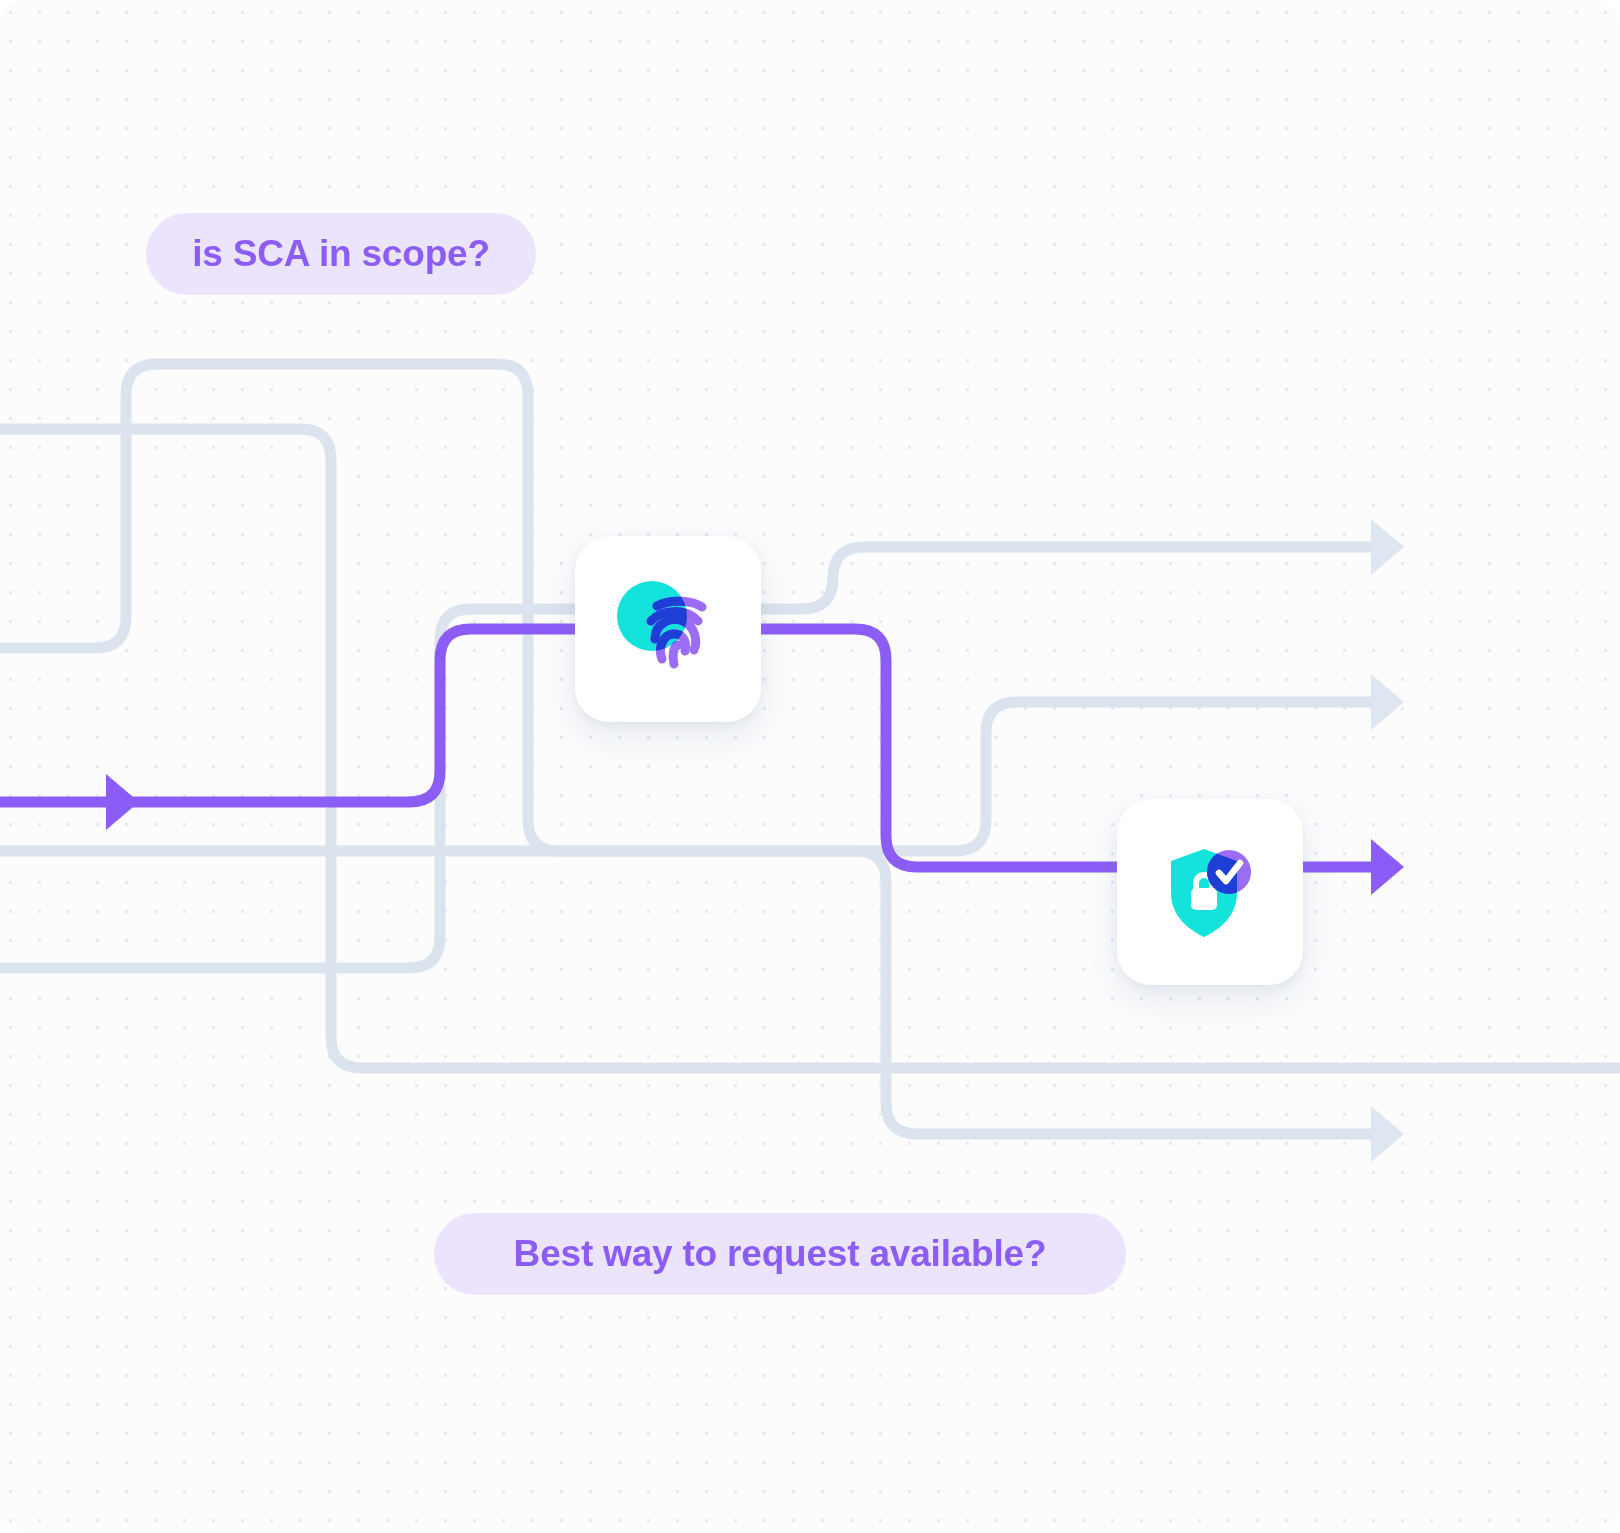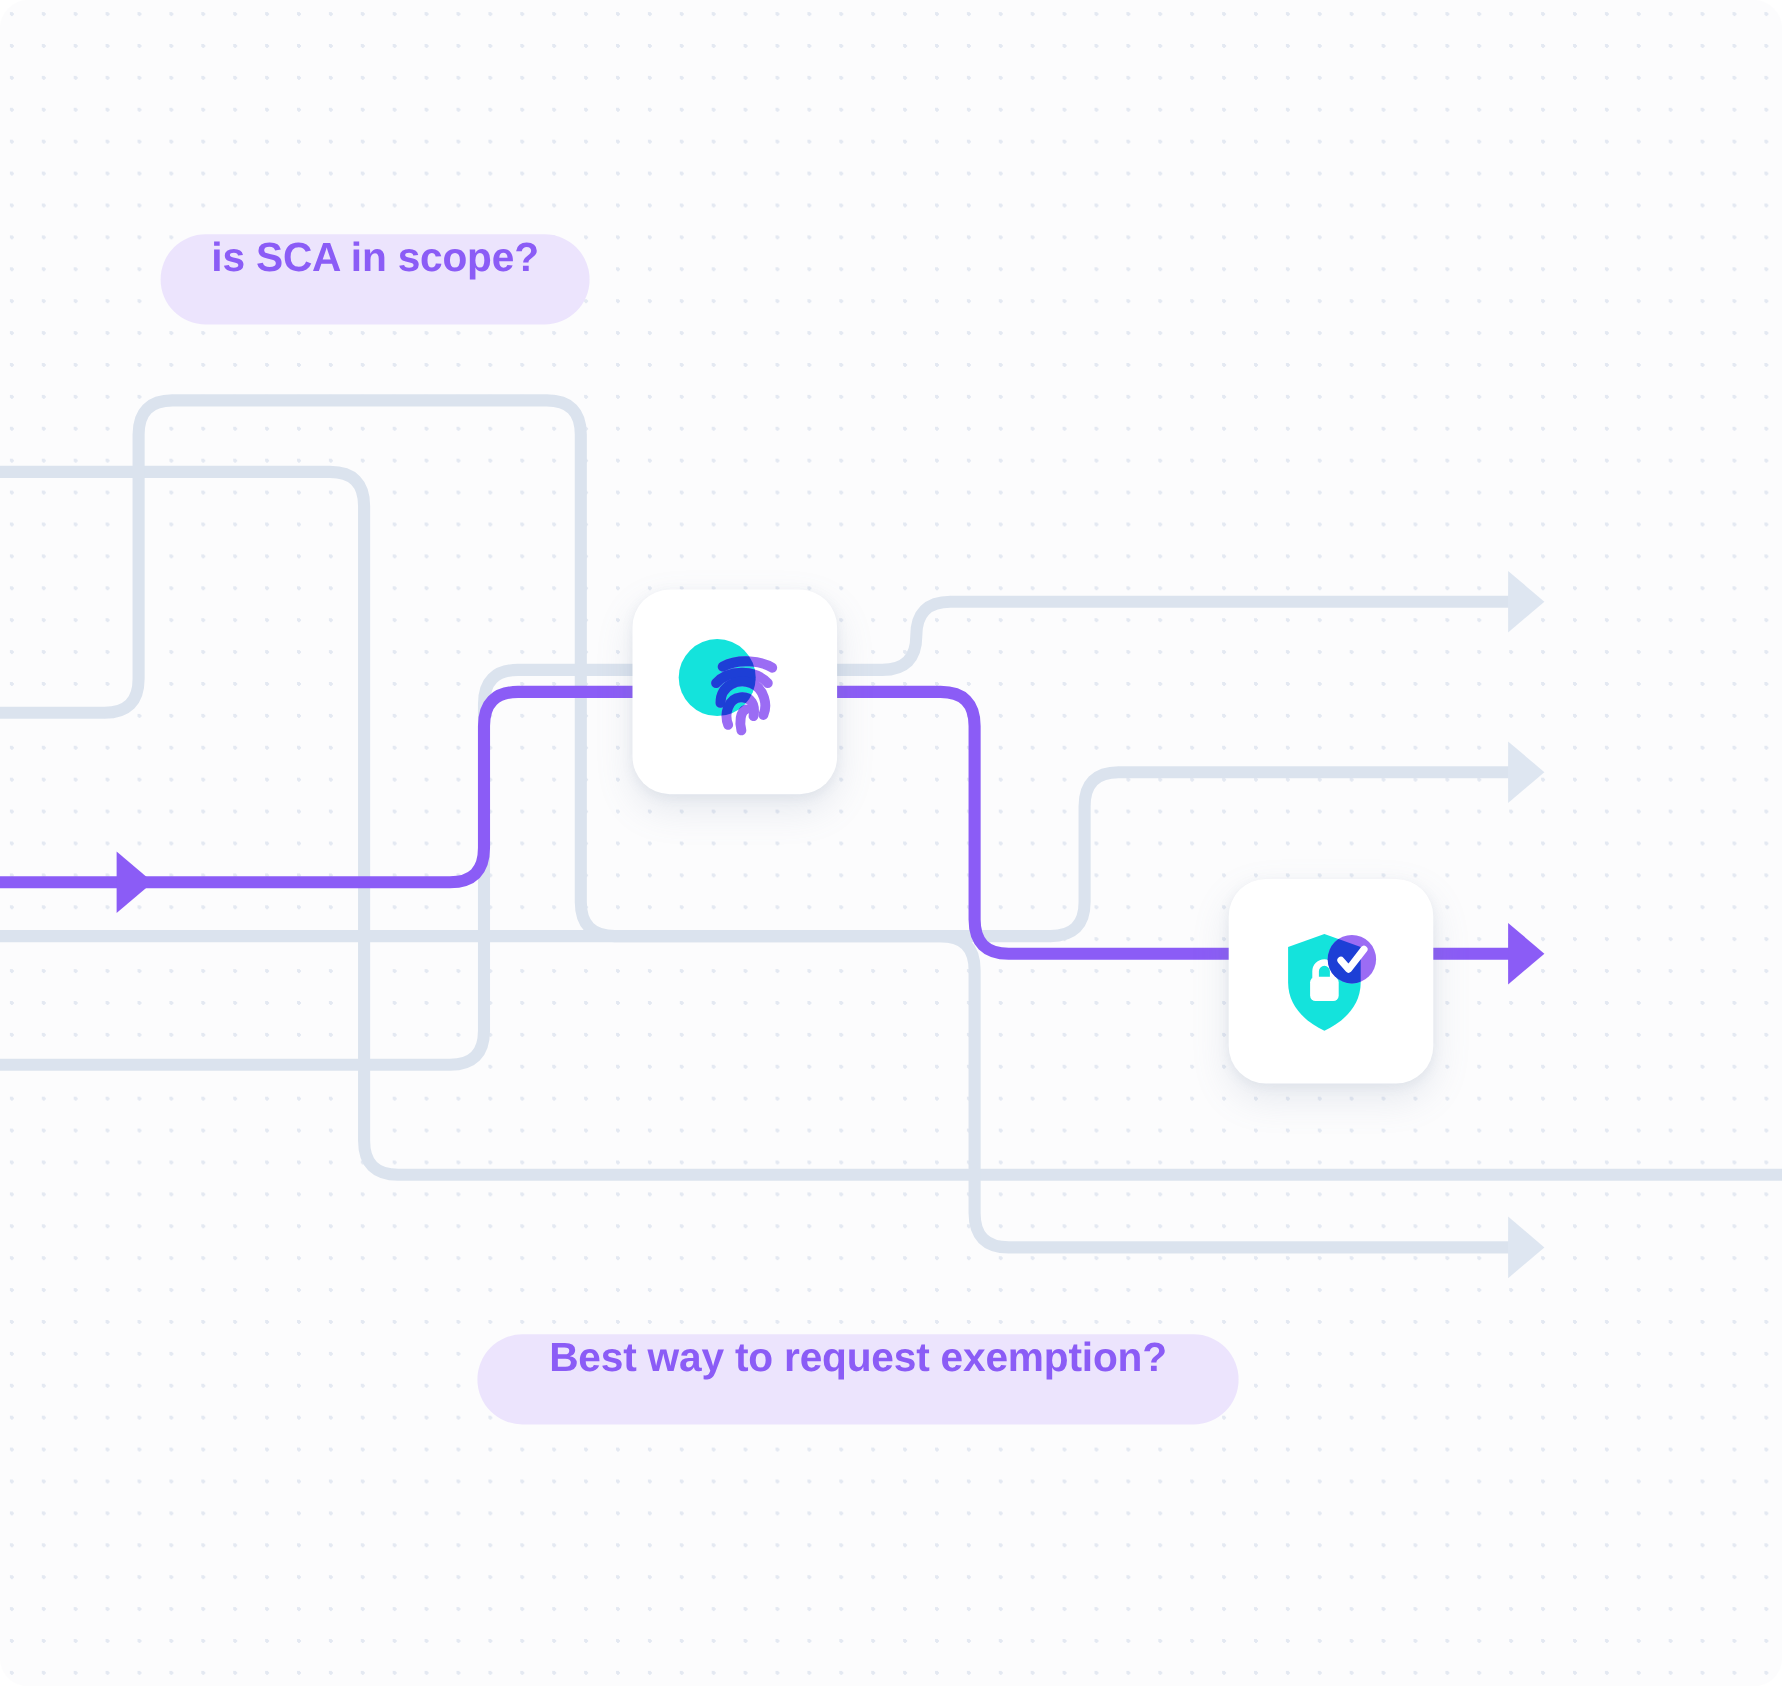--- a/index.html
+++ b/index.html
@@ -37,20 +37,21 @@
     position: absolute;
     left: 0; top: 0;
     width: 1620px;
     height: 1533px;
   }
 
   
   .pill {
     position: absolute;
     display: flex;
+    align-items: center;
     justify-content: center;
     border-radius: 999px;
     background: #ece4fd;
     color: #8b5cf6;
     font-weight: 700;
     letter-spacing: -0.2px;
     white-space: nowrap;
     box-sizing: border-box;
   }
   #pill-sca {
@@ -129,21 +130,21 @@
         <polygon points="1371,839 1404,867 1371,895"></polygon>
       </g>
     </svg>
 
     <div class="pill" id="pill-sca">
       <span>is SCA in scope?</span>
     </div>
 
 
     <div class="pill" id="pill-best-way">
-      <span>Best way to request exemption?</span>
+      <span>Best way to request available?</span>
     </div>
 
     <div class="node-card" id="node-fingerprint">
       <svg width="116" height="116" viewBox="0 0 116 116" xmlns="http://www.w3.org/2000/svg">
         <defs>
           <clipPath id="clip-fp-circle">
             <circle cx="42" cy="45" r="35"></circle>
           </clipPath>
         </defs>
 

